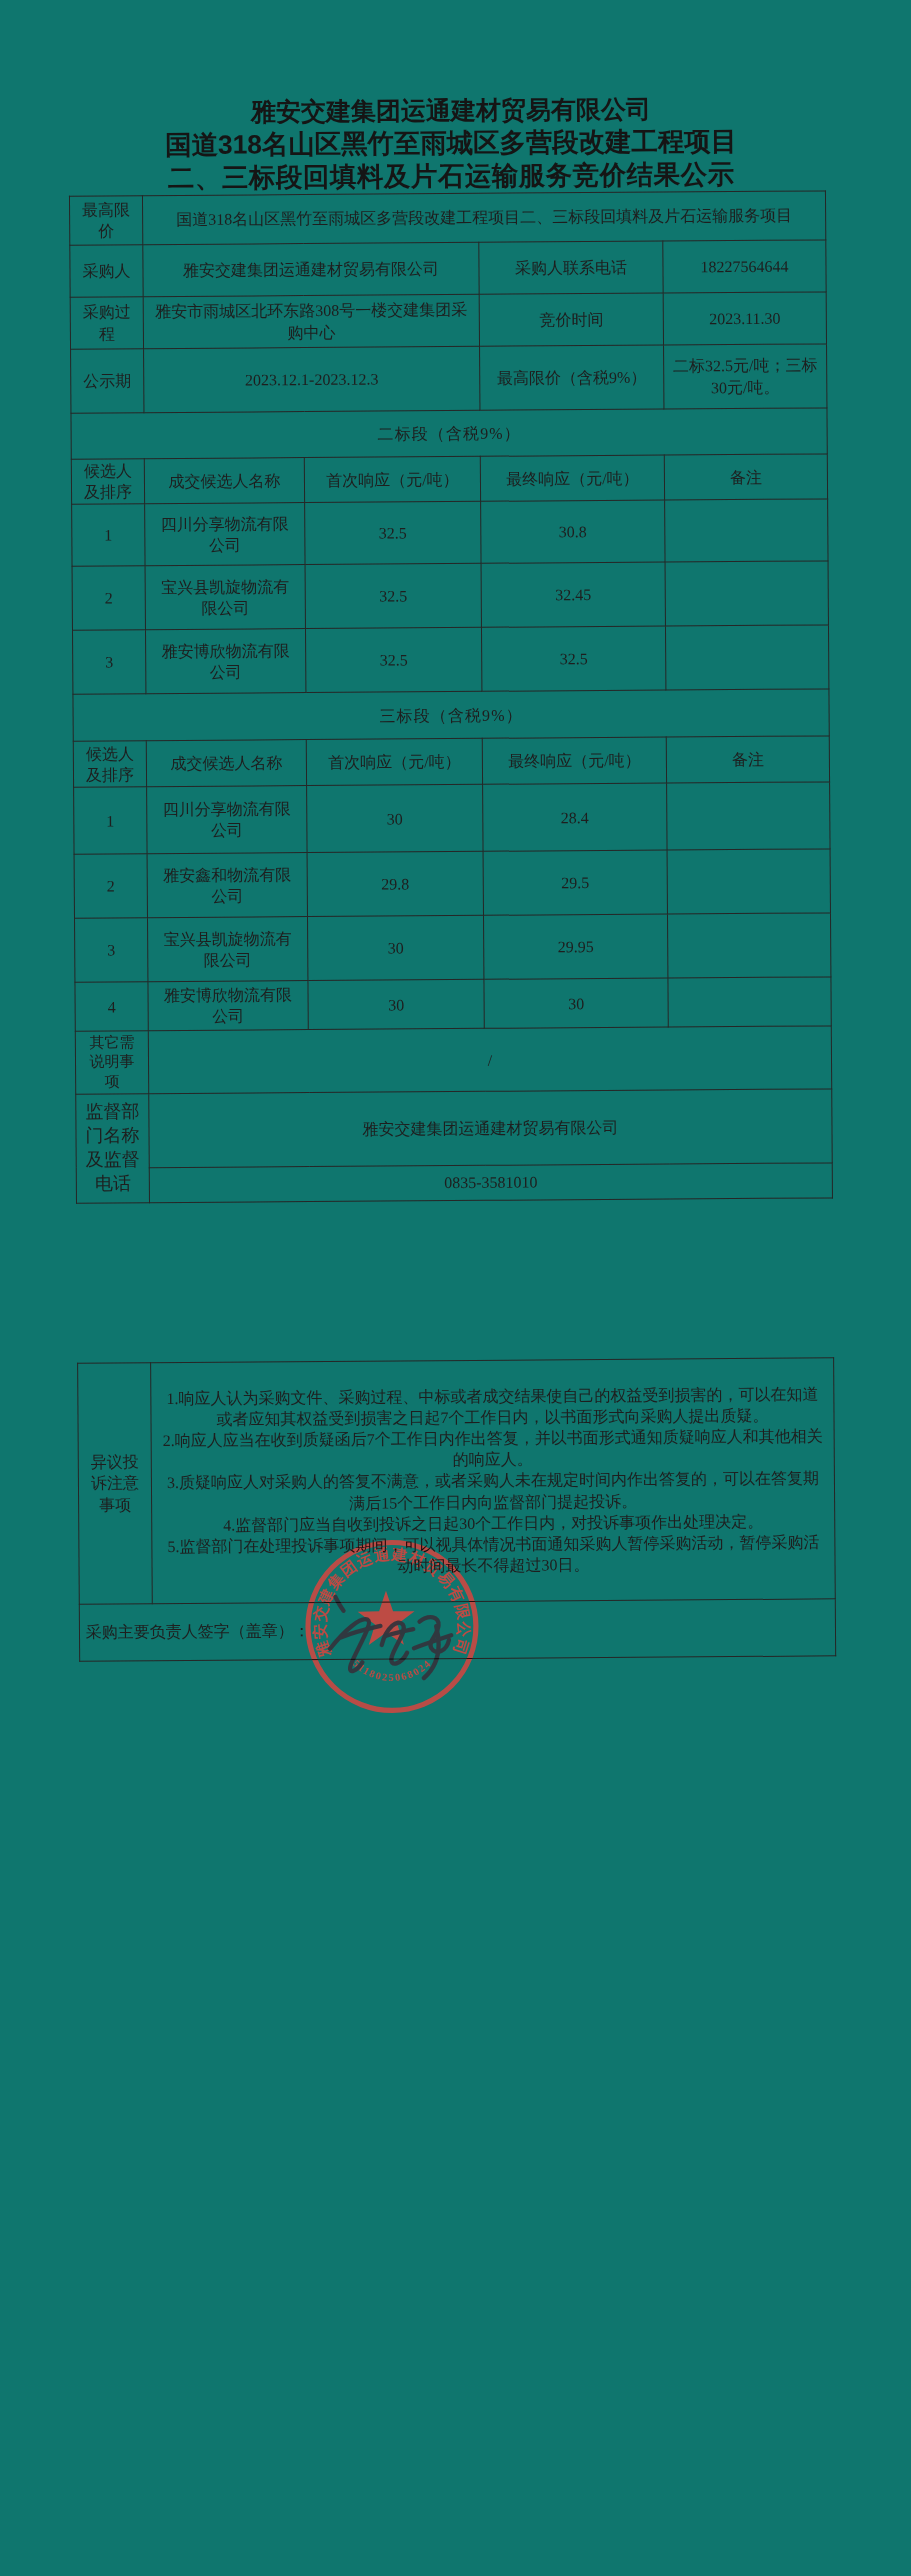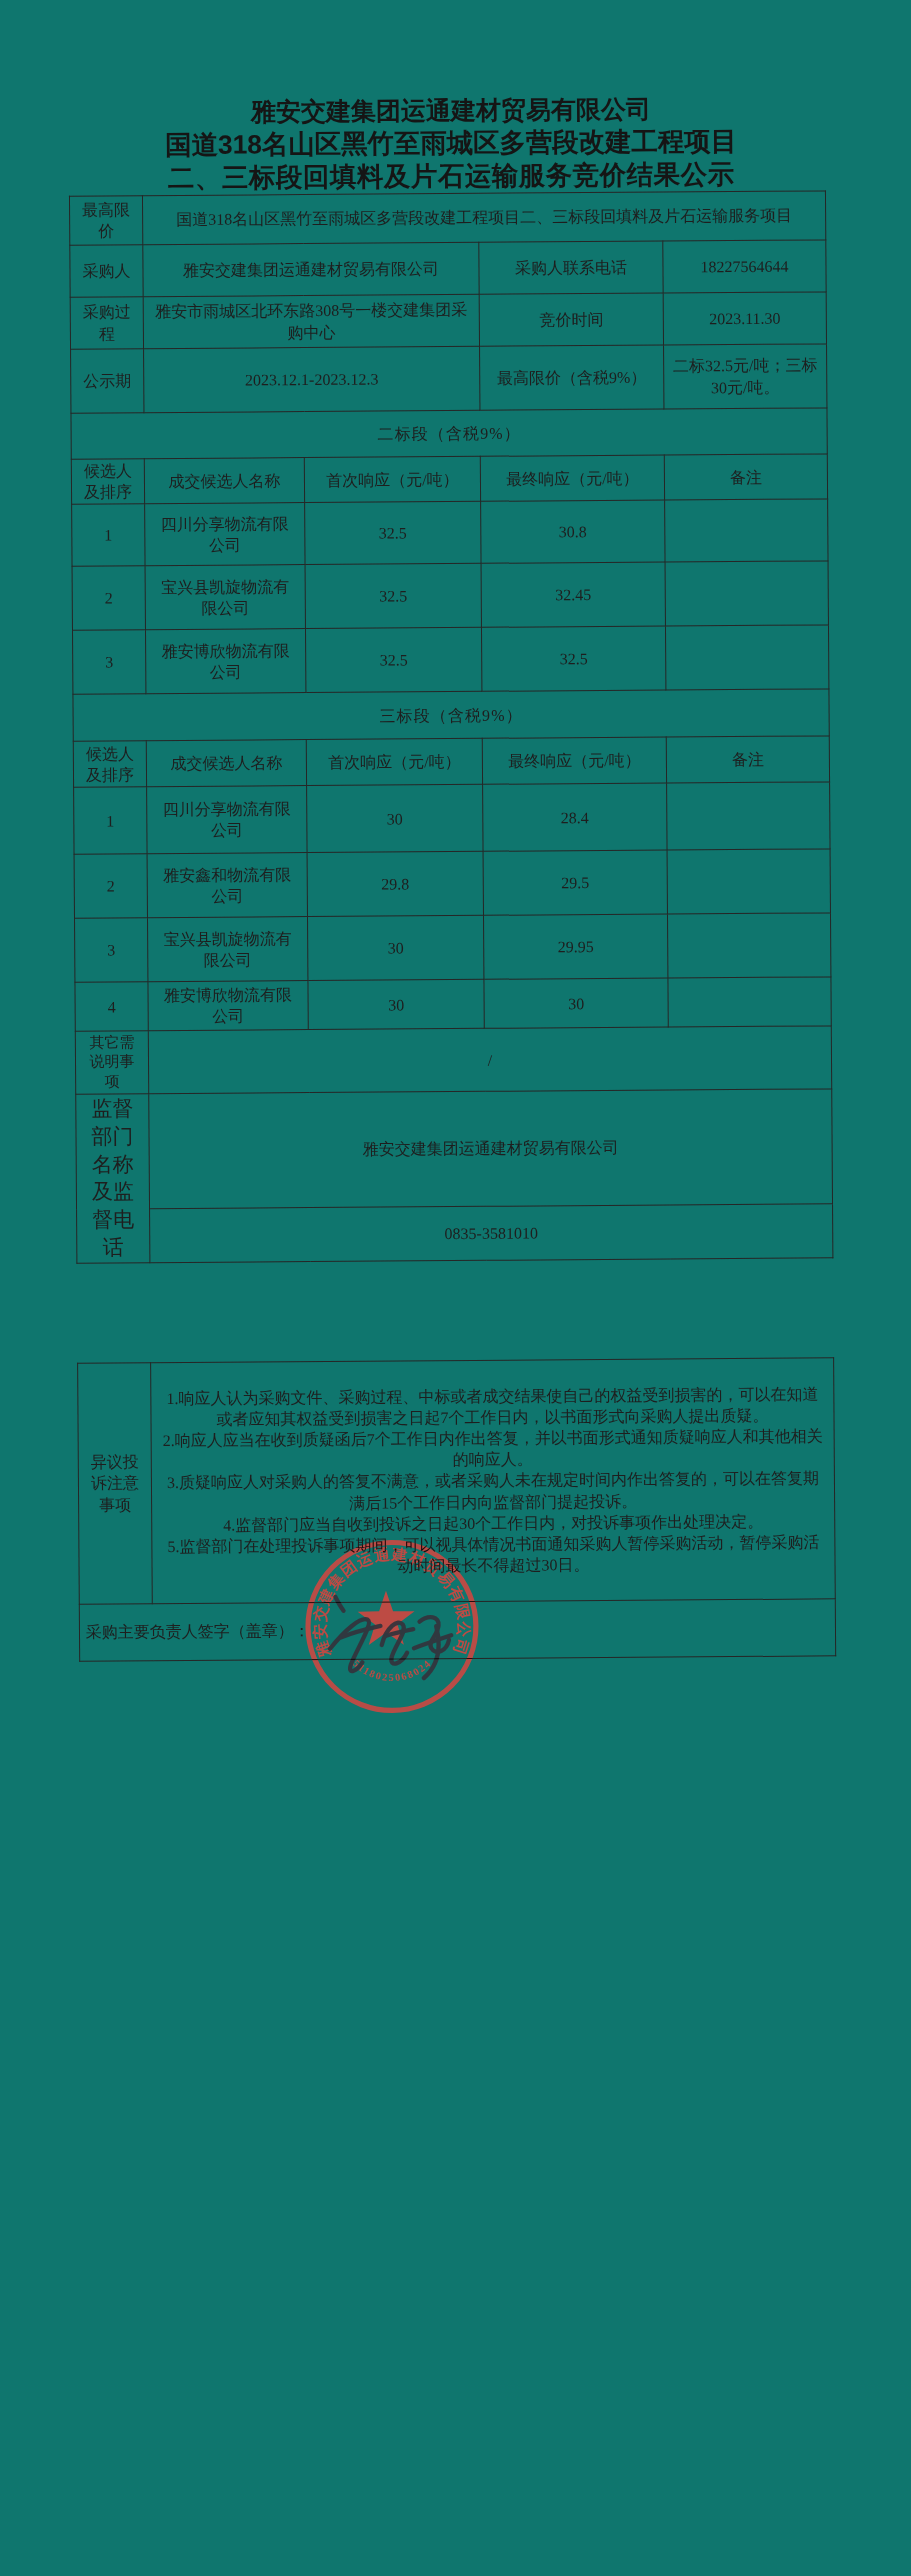--- a/index.html
+++ b/index.html
@@ -185,21 +185,21 @@
         <td class="num">30</td>
         <td class="num">30</td>
         <td></td>
       </tr>
 
       <tr style="height:45px">
         <td class="lbl" style="font-size:15px">其它需说明事项</td>
         <td colspan="4">/</td>
       </tr>
       <tr style="height:74px">
-        <td class="lbl" rowspan="2" style="font-size:21px">监督部门名称及监督电话</td>
+        <td class="lbl" rowspan="2" style="font-size:18px">监督部门名称及监督电话</td>
         <td colspan="4">雅安交建集团运通建材贸易有限公司</td>
       </tr>
       <tr style="height:35px">
         <td colspan="4" class="num">0835-3581010</td>
       </tr>
     </tbody>
       </table>
 
     <table class="grid" id="notice-table">
       <colgroup>

